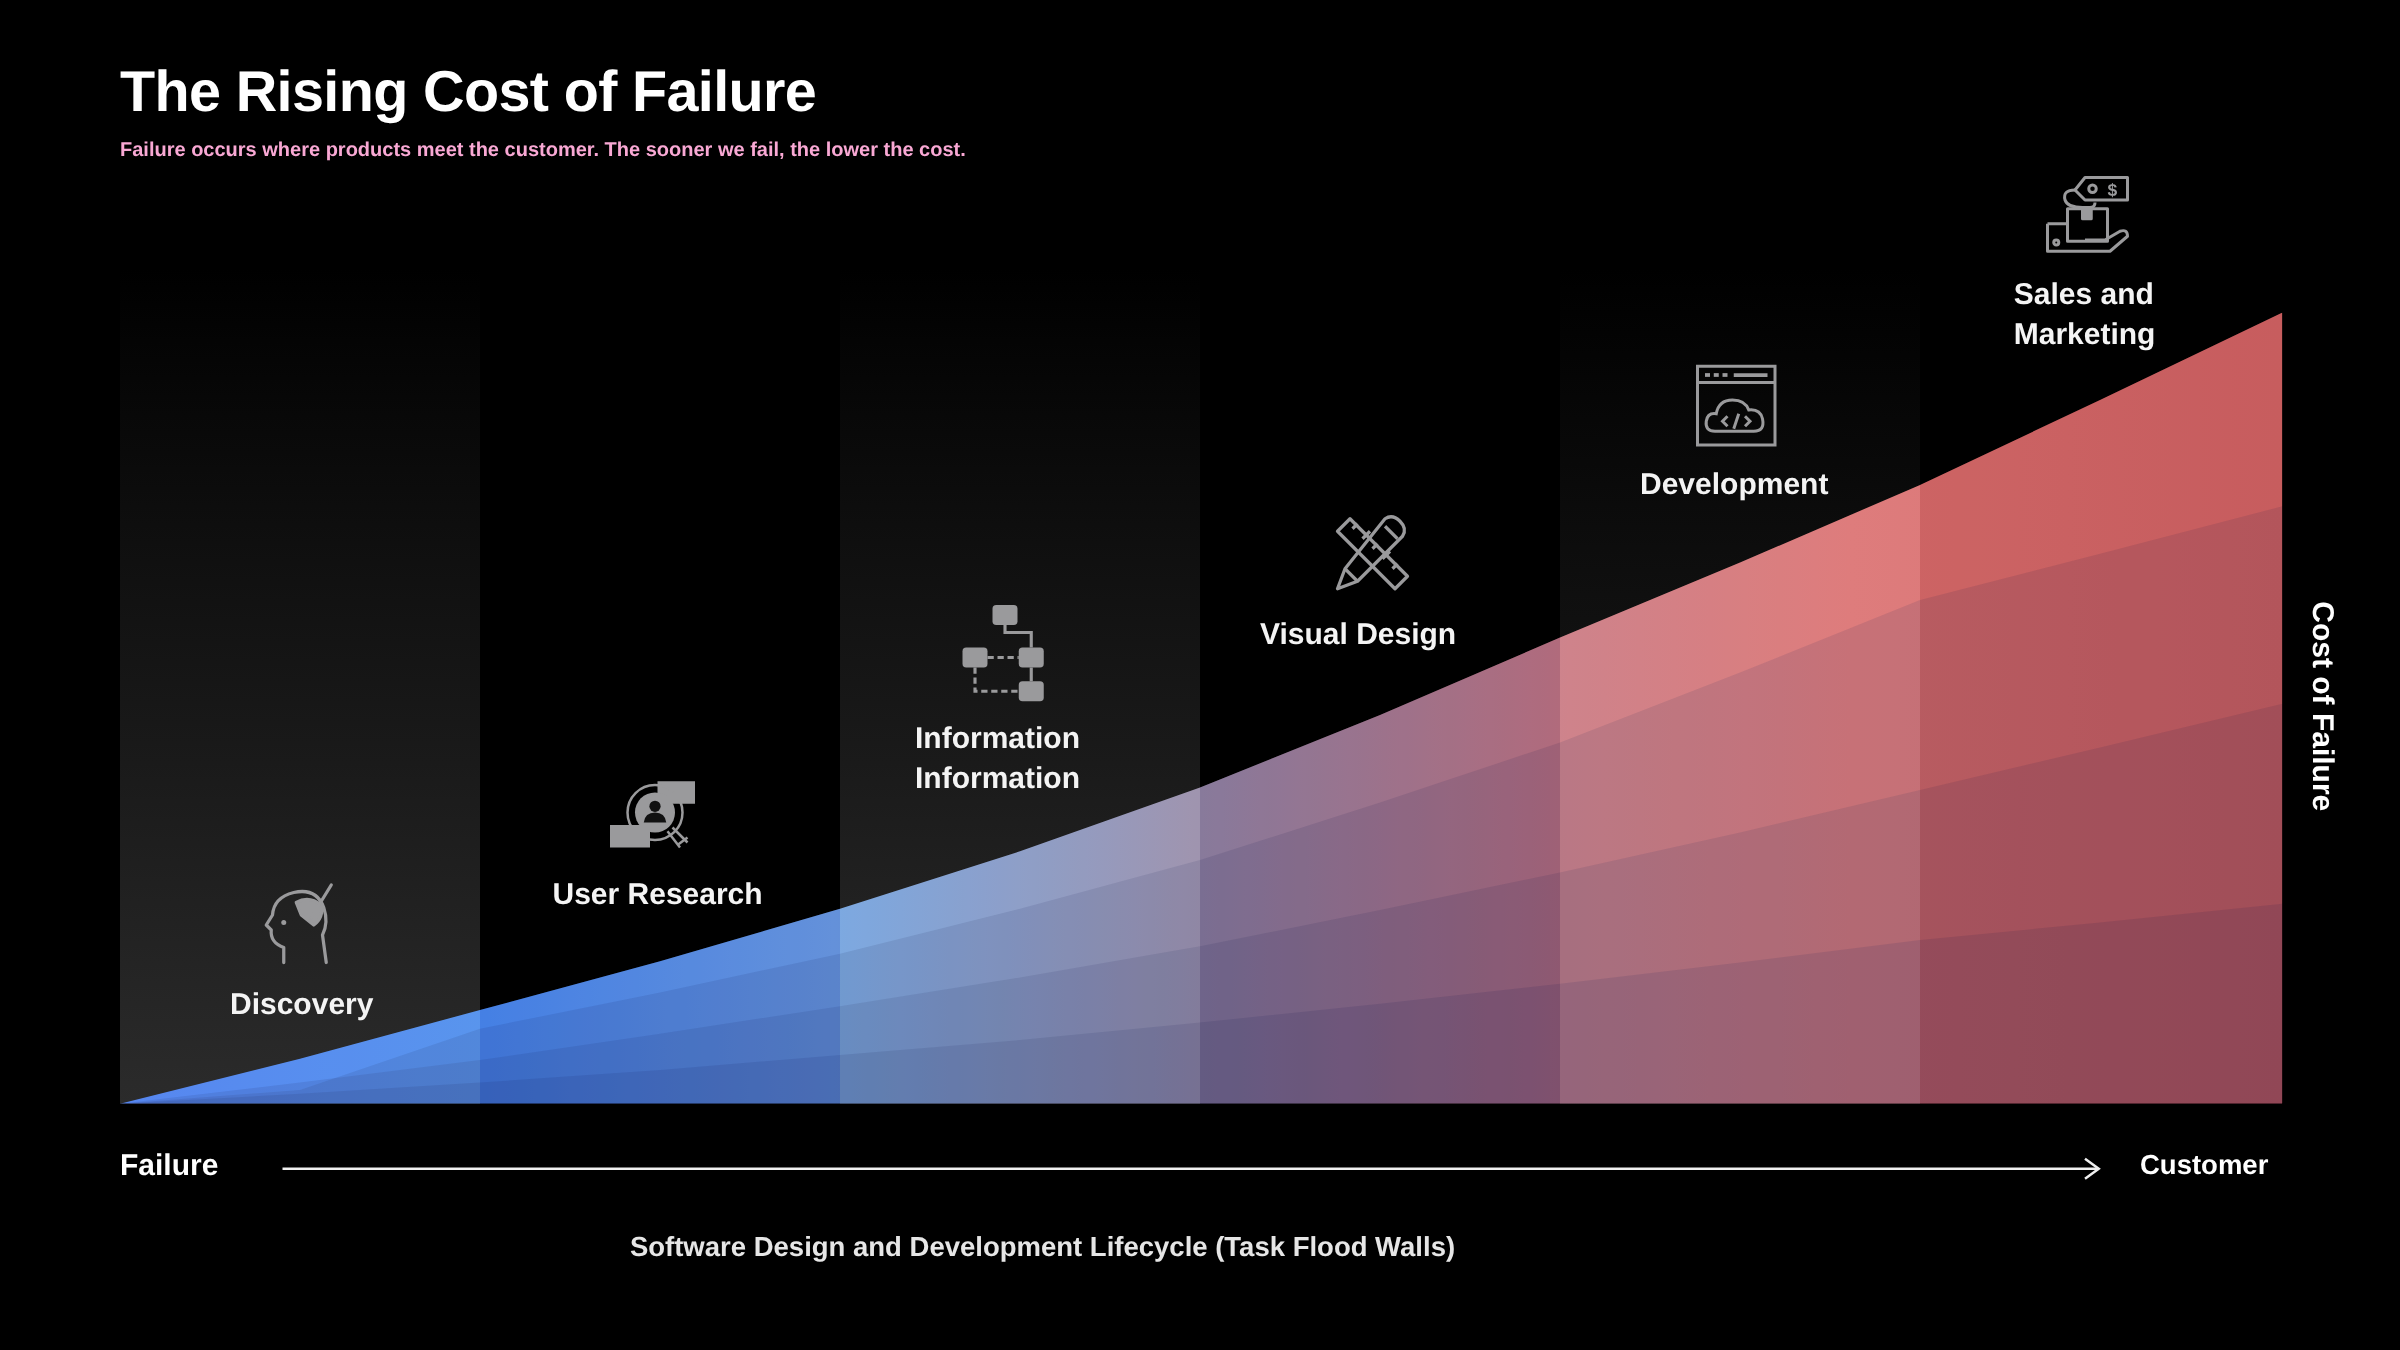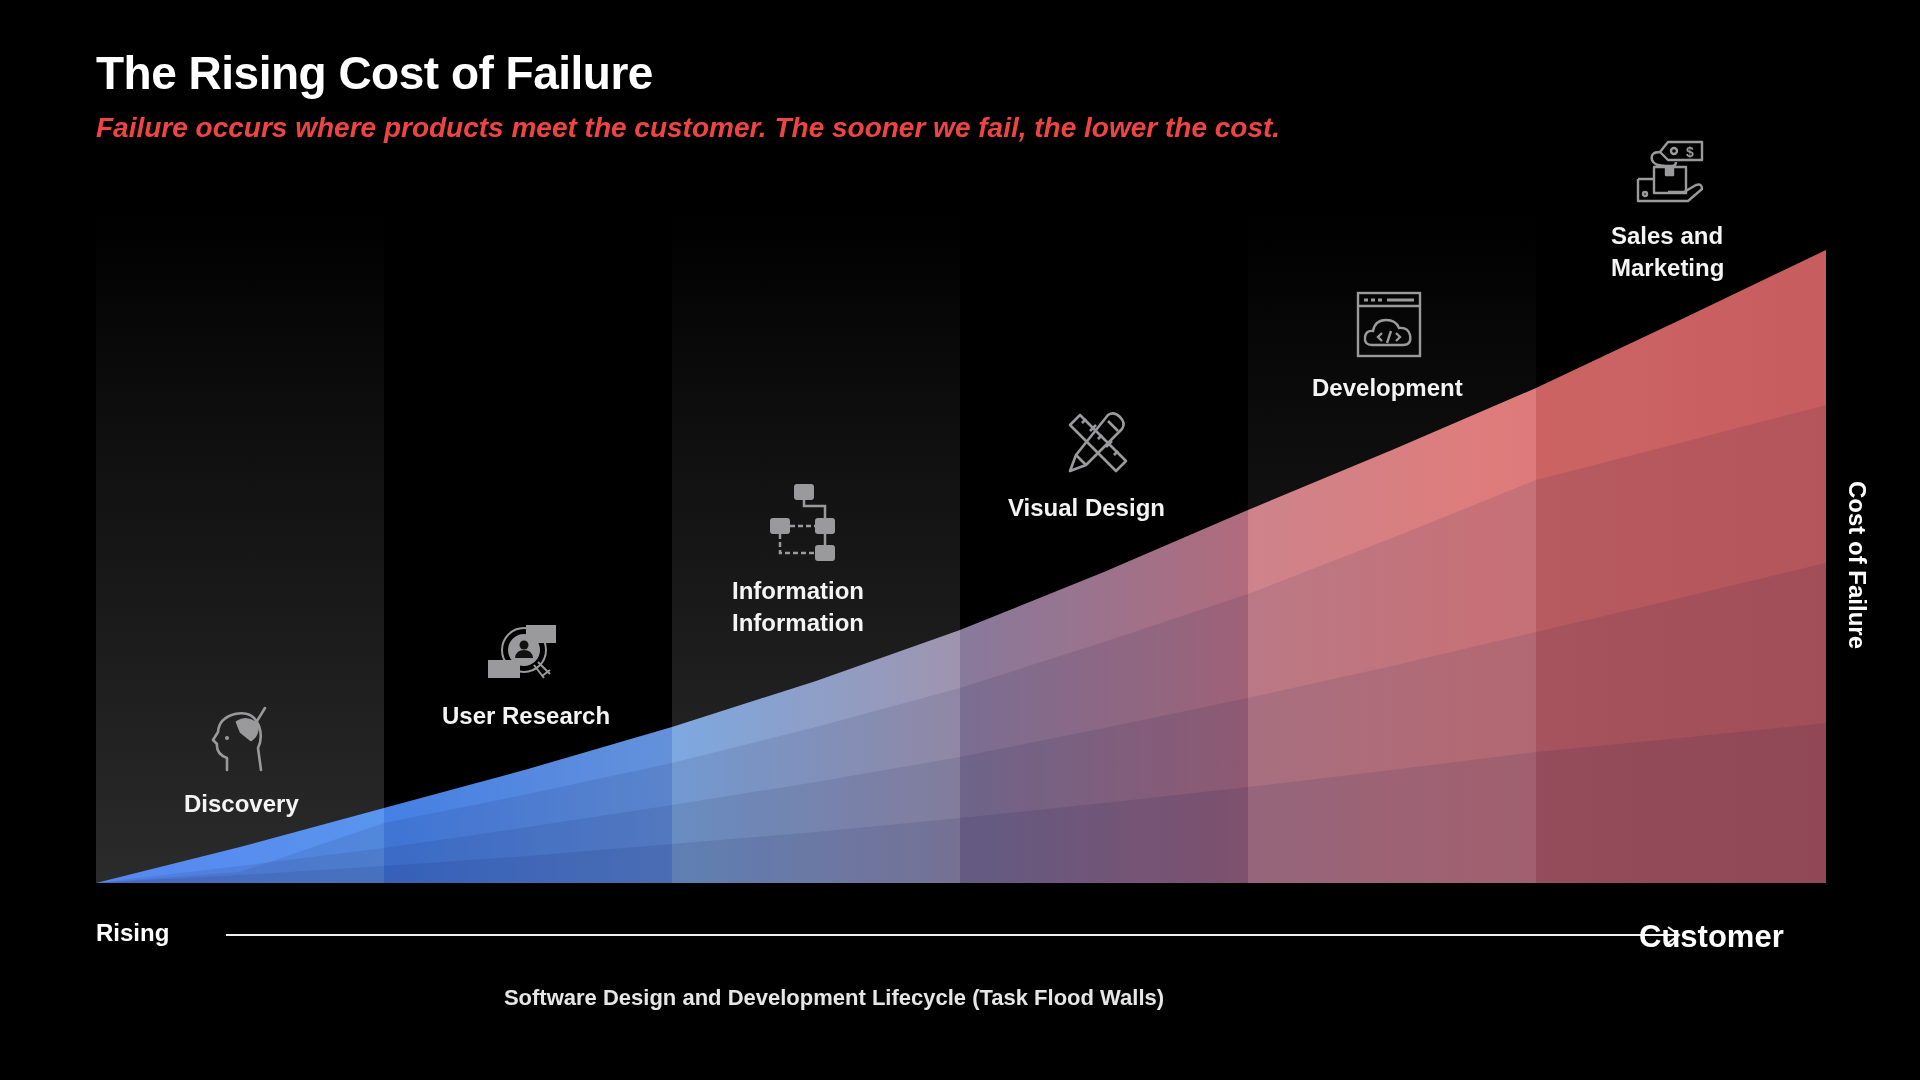--- a/index.html
+++ b/index.html
@@ -1,22 +1,22 @@
 <!DOCTYPE html>
 <html><head>
 <meta charset="utf-8">
 <style>
   html, body { margin: 0; padding: 0; background: #000; }
   body { width: 1920px; height: 1080px; position: relative; overflow: hidden; font-family: "Liberation Sans", "DejaVu Sans", sans-serif; color: #fff; }
   .title { position: absolute; left: 96px; top: 46px; font-size: 46px; font-weight: bold; letter-spacing: -0.5px; margin: 0; }
-  .subtitle { position: absolute; left: 96px; top: 112px; font-size: 28px; font-weight: bold; margin: 0; color: #ef4444; font-style: italic; }
+  .subtitle { position: absolute; left: 96px; top: 112px; font-size: 16px; font-weight: bold; margin: 0; color: #f9a8d4; }
   svg.chart { position: absolute; left: 0; top: 0; }
   .stage-label { position: absolute; font-size: 24px; font-weight: bold; color: #f4f4f4; line-height: 32px; white-space: nowrap; }
   .axis-left { position: absolute; left: 96px; top: 919px; font-size: 24px; font-weight: bold; }
-  .axis-right { position: absolute; left: 1639px; top: 919px; font-size: 31px; font-weight: bold; }
+  .axis-right { position: absolute; left: 1712px; top: 919px; font-size: 22px; font-weight: bold; }
   .x-caption { position: absolute; left: 0; width: 1668px; top: 985px; text-align: center; font-size: 22px; font-weight: bold; color: #e6e6e6; }
   .y-caption { position: absolute; left: 1857px; top: 565px; transform: translate(-50%, -50%) rotate(90deg); font-size: 24px; font-weight: bold; white-space: nowrap; }
 </style>
 </head>
 <body>
 
 <h1 class="title">The Rising Cost of Failure</h1>
 <p class="subtitle">Failure occurs where products meet the customer. The sooner we fail, the lower the cost.</p>
 
 <svg class="chart" width="1920" height="1080" viewBox="0 0 1920 1080">
@@ -139,16 +139,16 @@
   <div>Visual Design</div>
 </div>
 <div class="stage-label" style="left:1312px; top:372px;">
   <div>Development</div>
 </div>
 <div class="stage-label" style="left:1611px; top:220px;">
   <div>Sales and</div>
   <div>Marketing</div>
 </div>
 
-<div class="axis-left">Rising</div>
+<div class="axis-left">Failure</div>
 <div class="axis-right">Customer</div>
 <div class="x-caption">Software Design and Development Lifecycle (Task Flood Walls)</div>
 <div class="y-caption">Cost of Failure</div>
 
 </body></html>

